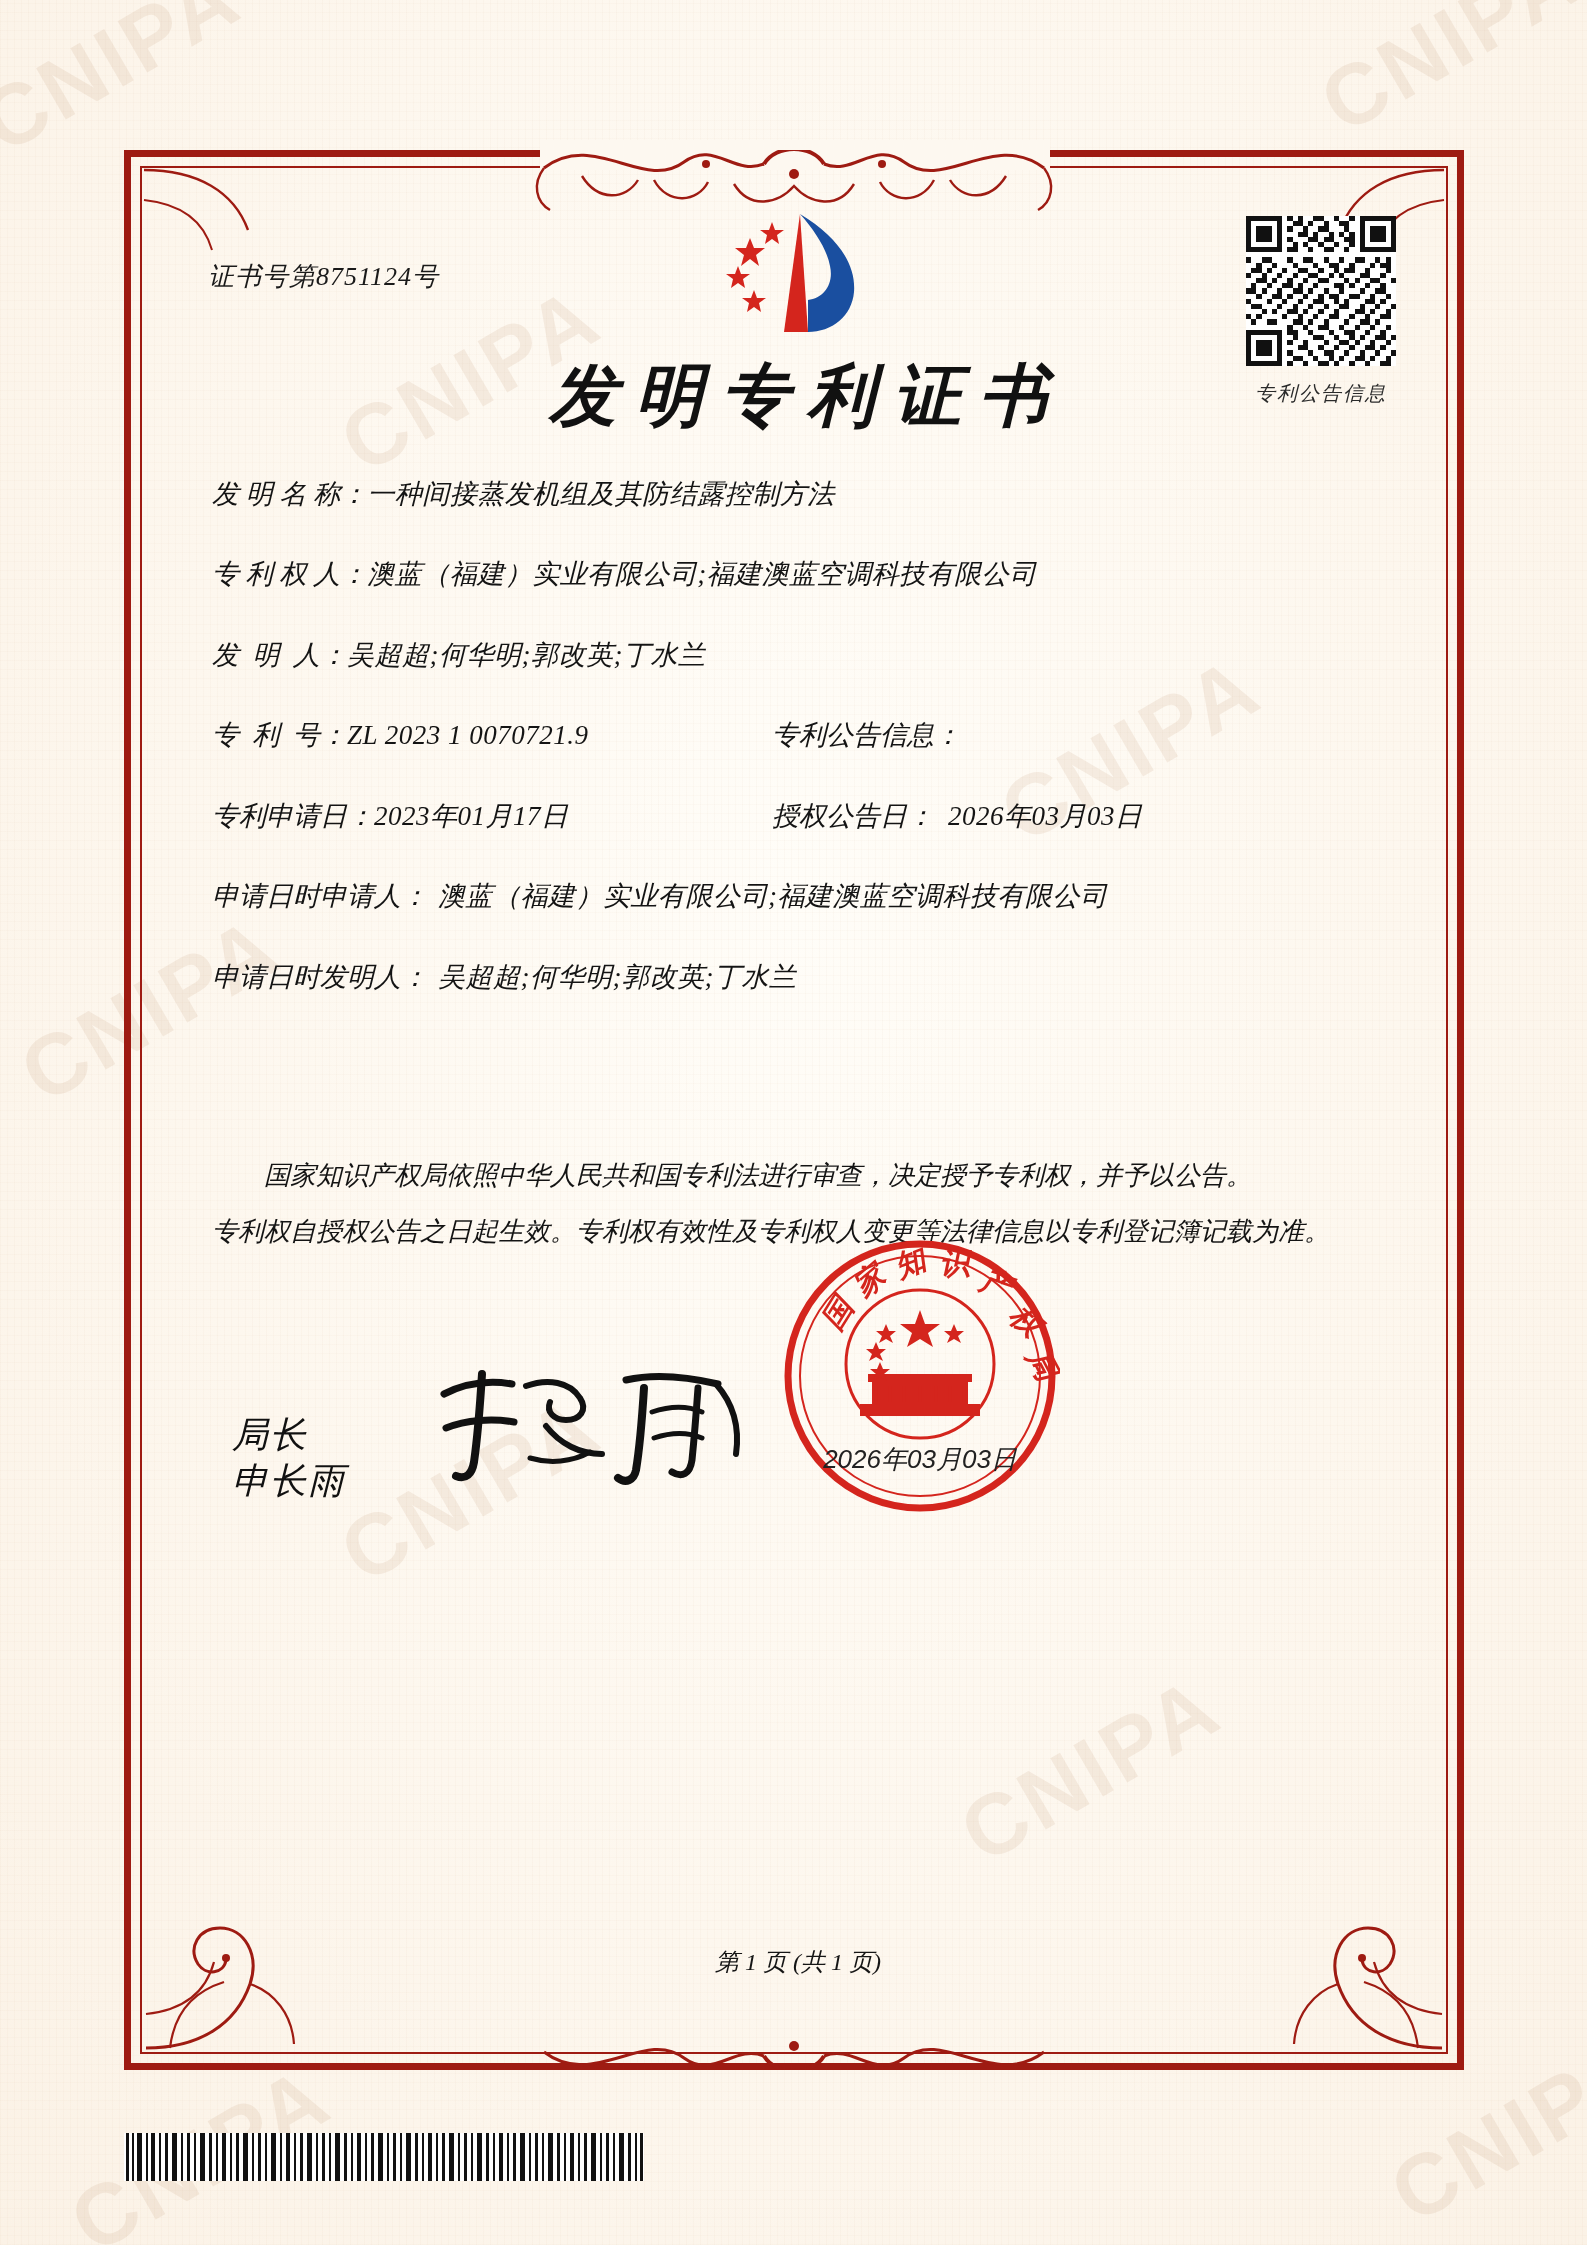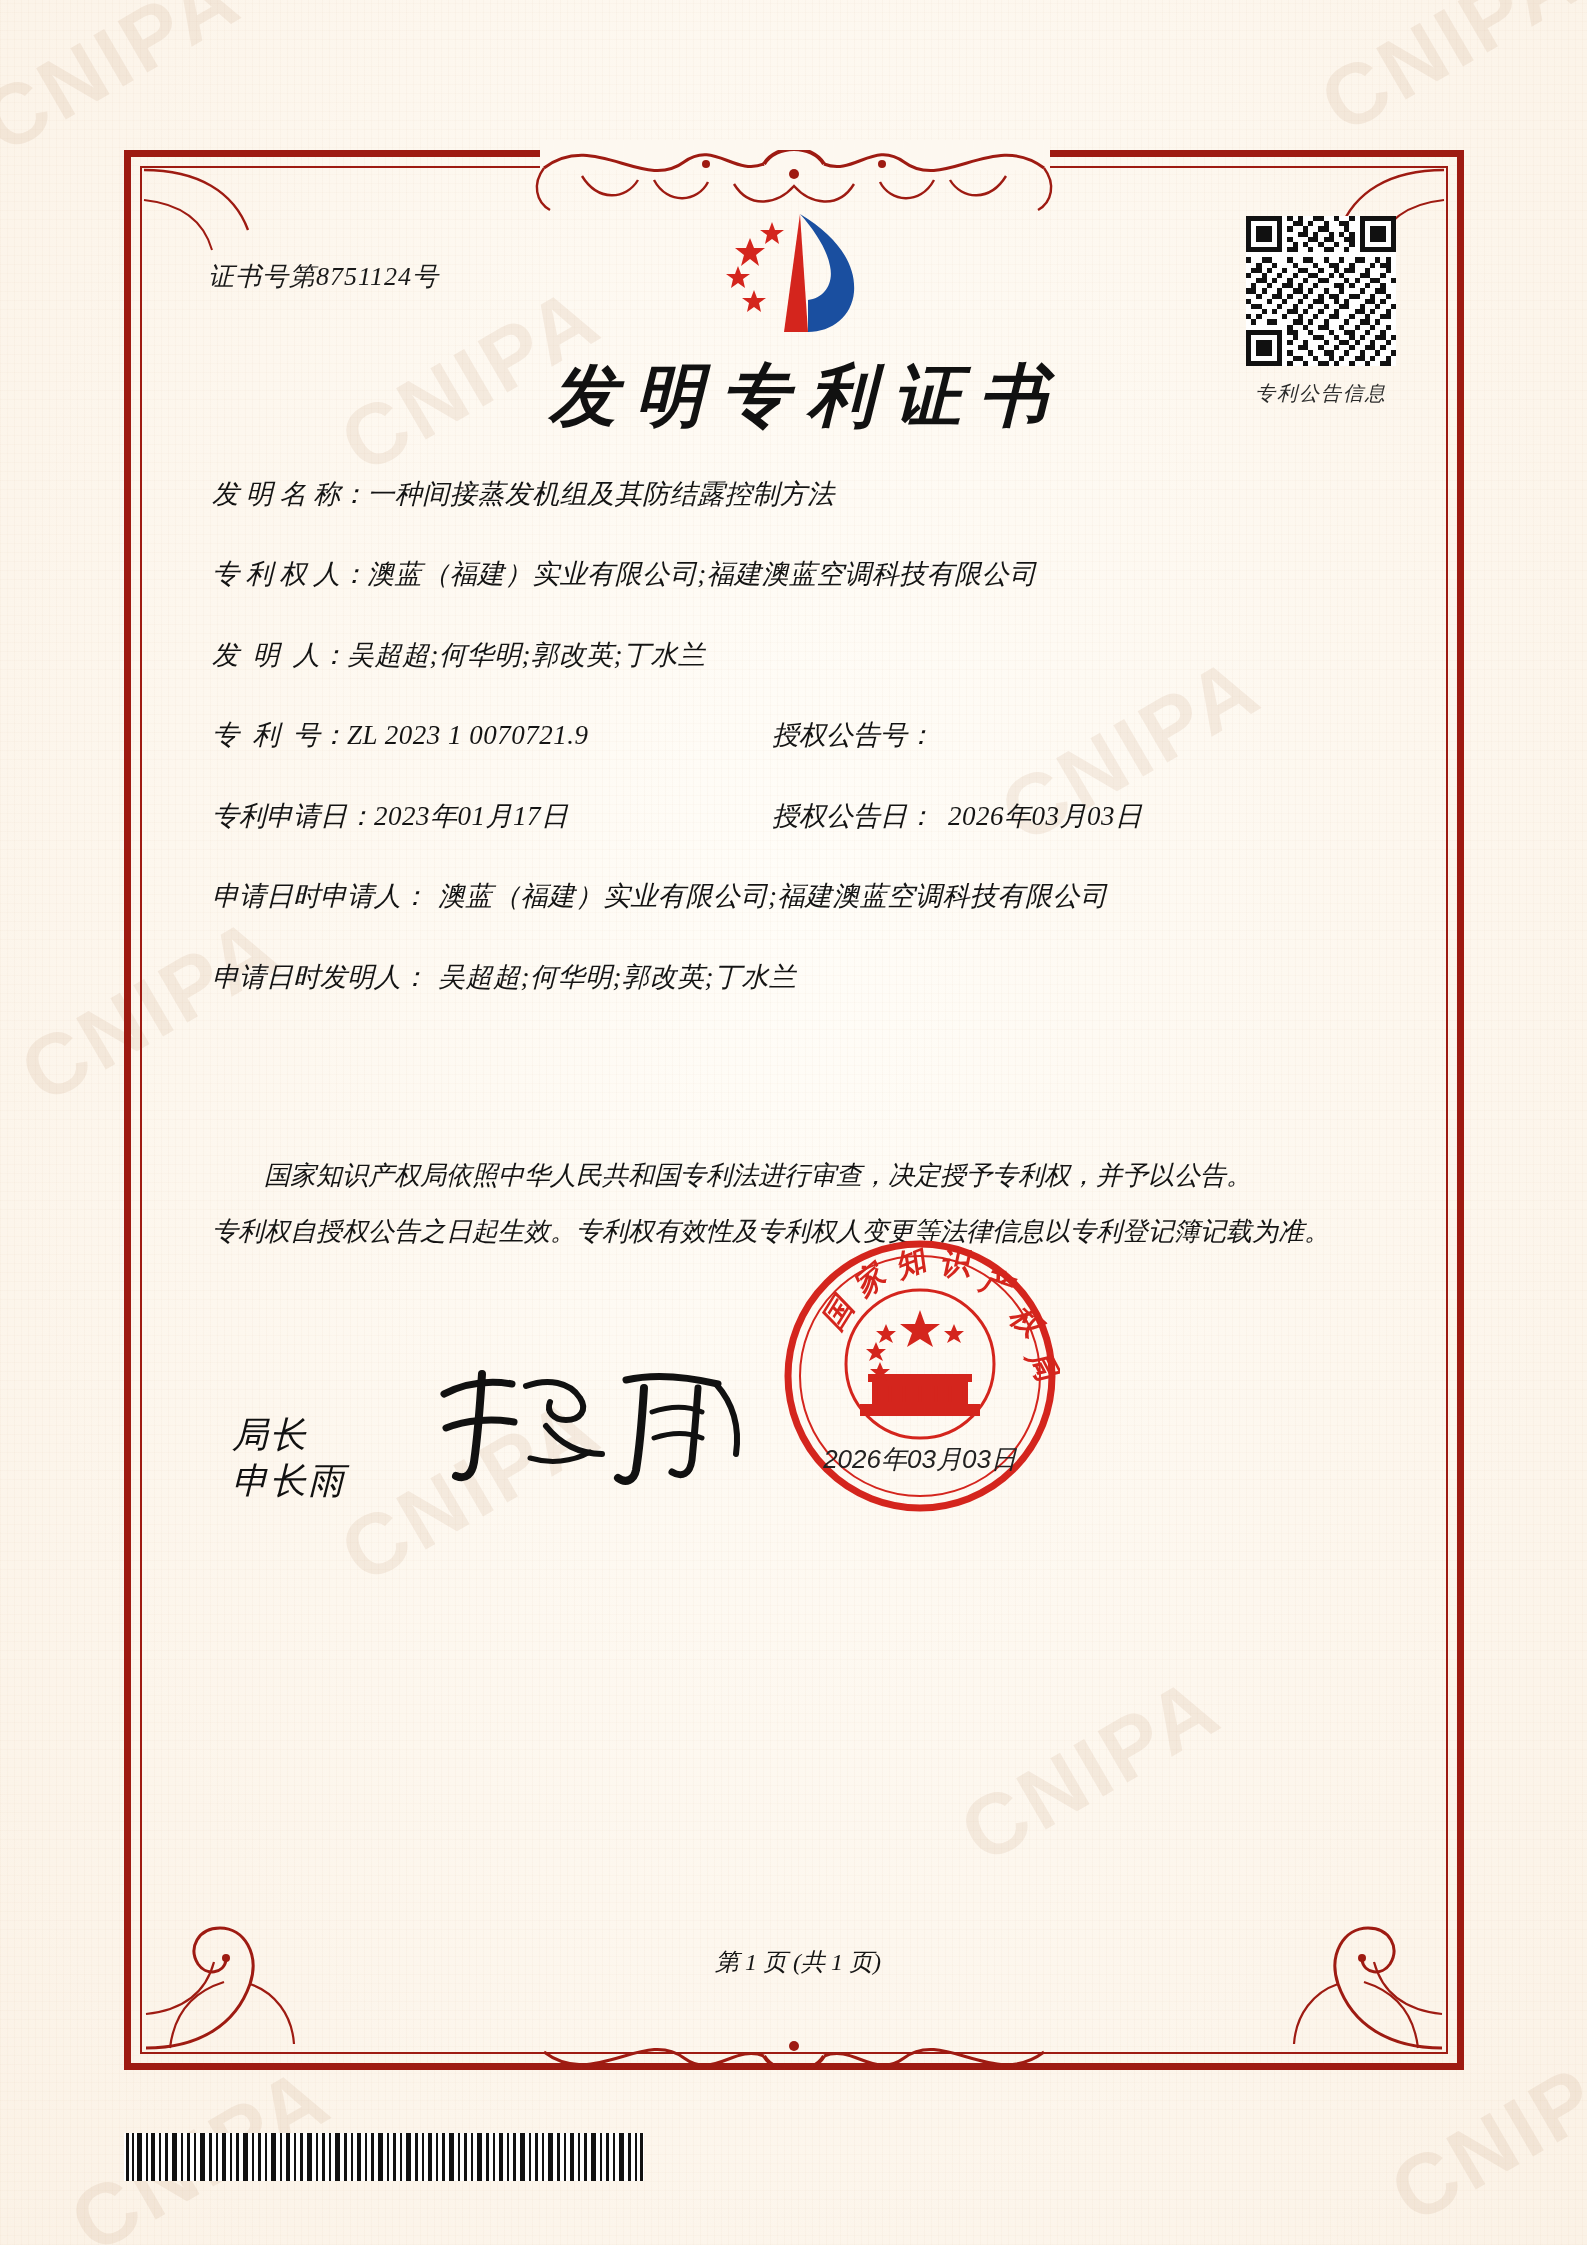--- a/index.html
+++ b/index.html
@@ -581,21 +581,21 @@
         <span class="lbl">发  明  人：</span>
         <span class="val">吴超超;何华明;郭改英;丁水兰</span>
       </div>
 
       <div class="row two">
         <span class="left">
           <span class="lbl">专  利  号：</span>
           <span class="val">ZL 2023 1 0070721.9</span>
         </span>
         <span class="right">
-          <span class="lbl">授权公告号：</span>
+          <span class="lbl">专利公告信息：</span>
         </span>
       </div>
 
       <div class="row two">
         <span class="left">
           <span class="lbl">专利申请日：</span>
           <span class="val">2023年01月17日</span>
         </span>
         <span class="right">
           <span class="lbl">授权公告日：</span>

